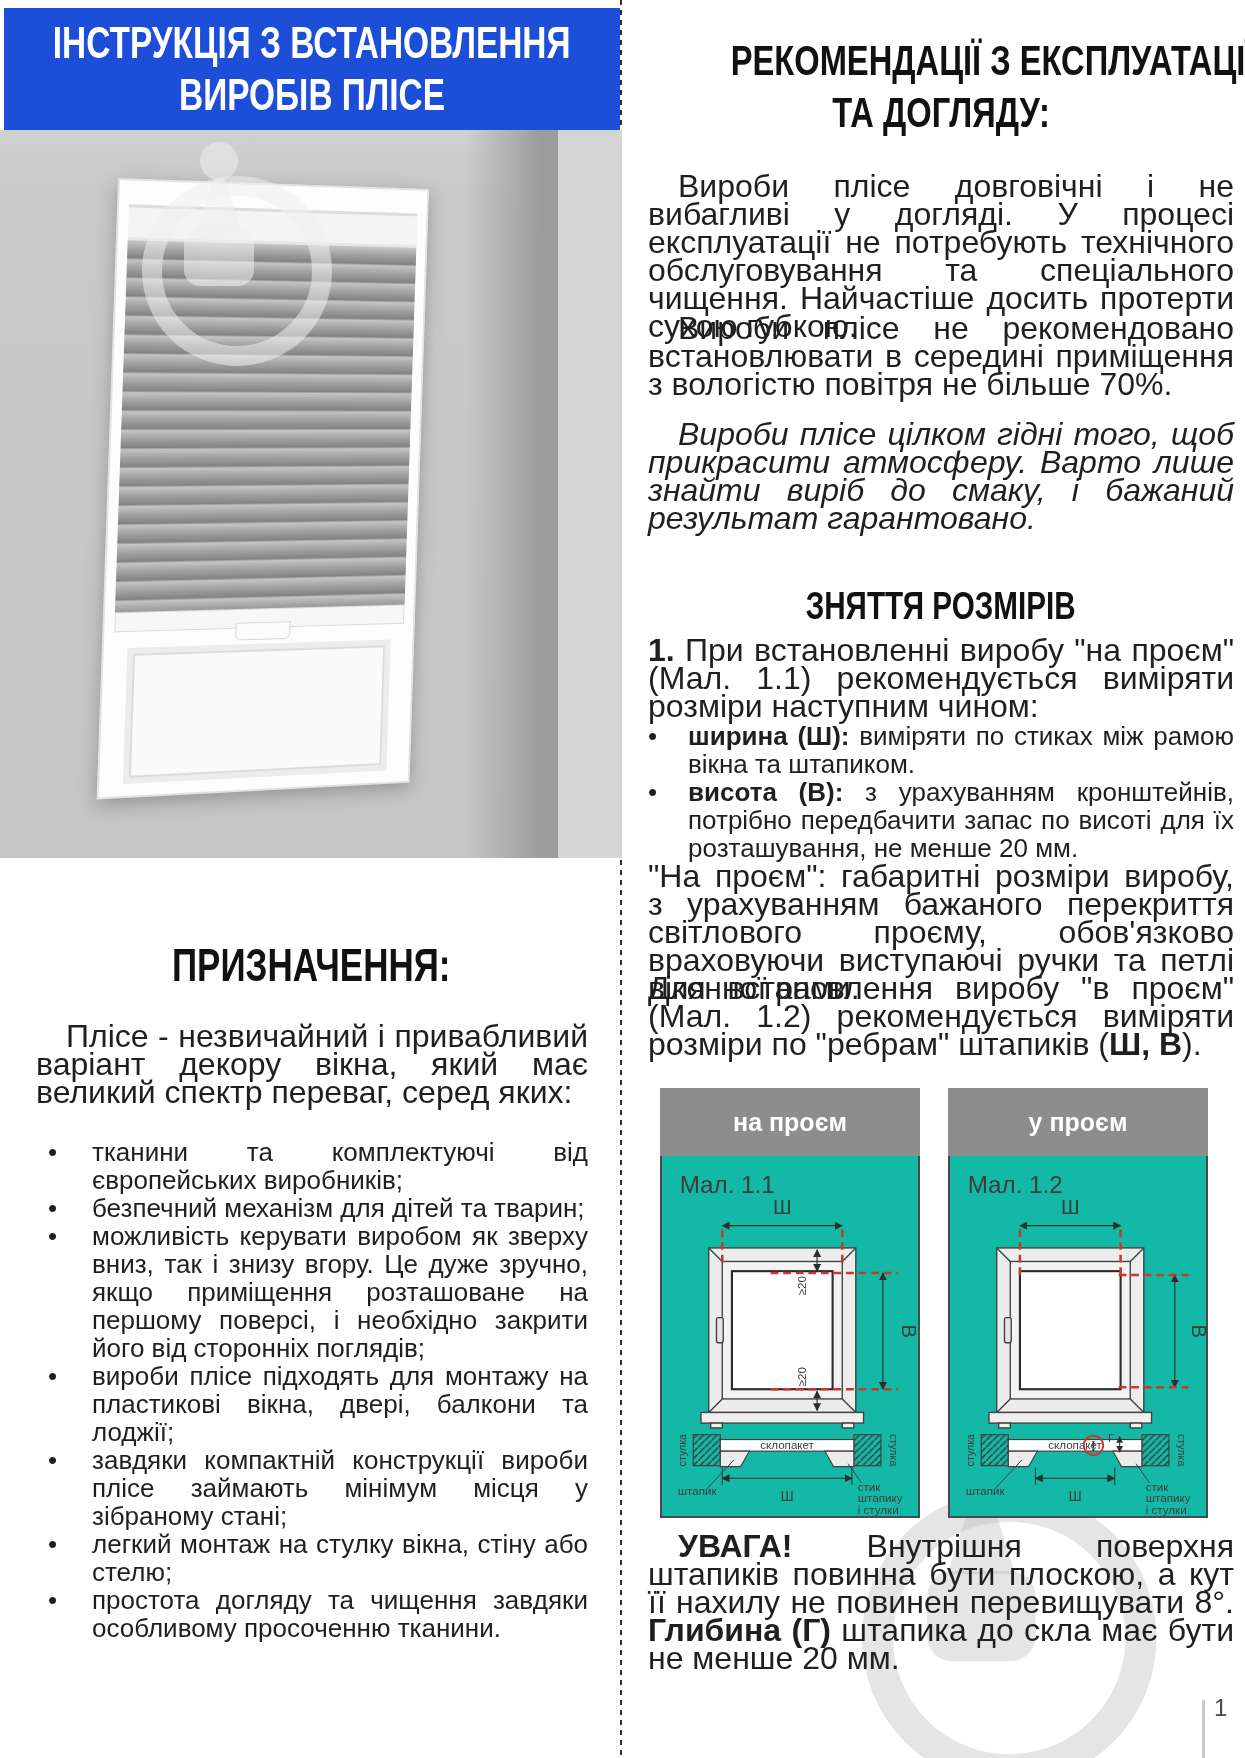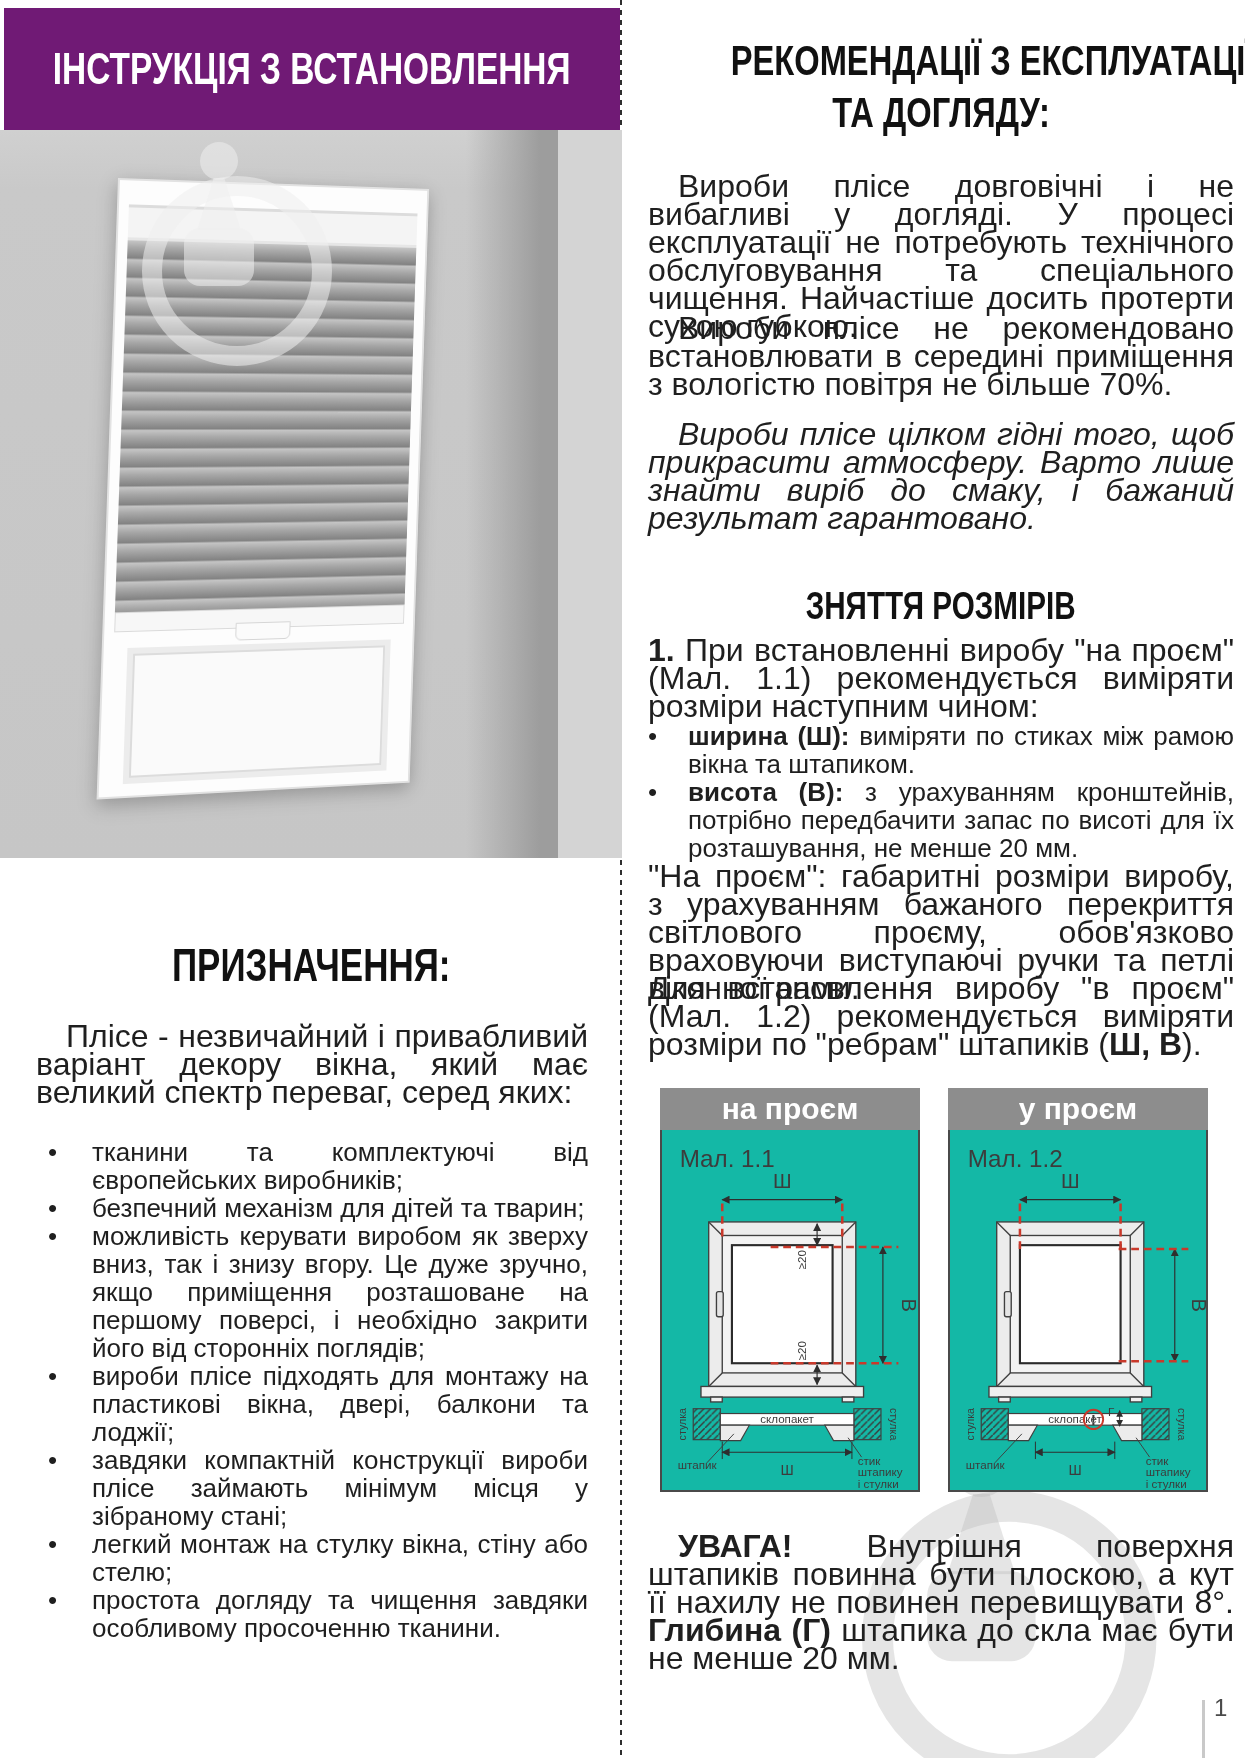--- a/index.html
+++ b/index.html
@@ -2,21 +2,21 @@
 <html><head>
 <meta charset="utf-8">
 <style>
   html,body{margin:0;padding:0;background:#ffffff;}
   .page{position:relative;width:1245px;height:1758px;background:#ffffff;overflow:hidden;
         font-family:"Liberation Sans",sans-serif;color:#1f1f1f;}
   
   .divider{position:absolute;left:620px;top:0;width:2px;height:1758px;z-index:1;
            background:repeating-linear-gradient(180deg,#2e2e2e 0 5px,transparent 5px 10px);}
   
-  .band{position:absolute;left:4px;top:8px;width:616px;height:122px;background:#701a75;z-index:2;
+  .band{position:absolute;left:4px;top:8px;width:616px;height:122px;background:#1d4ed8;z-index:2;
         display:flex;flex-direction:column;justify-content:center;align-items:center;}
   .band .line{color:#ffffff;font-weight:800;font-size:44px;line-height:52px;}
   .cond{display:inline-block;transform:scaleX(.76);transform-origin:center;white-space:nowrap;}
   
   .photo{position:absolute;left:0;top:130px;width:622px;height:728px;z-index:2;overflow:hidden;
          background:linear-gradient(180deg,#d0d0d0 0,#c9c9c9 60px,#c6c6c6 100%);}
   .photo .shadeband{position:absolute;top:0;right:64px;width:92px;height:100%;
          background:linear-gradient(90deg,rgba(160,160,160,0) 0,#9d9d9d 80%);}
   .photo .liteband{position:absolute;top:0;right:0;width:64px;height:100%;background:#d4d4d4;}
   .winwrap{position:absolute;left:118px;top:48px;width:330px;height:620px;
@@ -60,39 +60,40 @@
   ul.blist li{position:relative;text-align:justify;font-size:26px;line-height:28px;}
   .left-blist{position:absolute;left:36px;top:1138px;width:552px;z-index:2;}
   .left-blist li{padding-left:56px;}
   .left-blist li::before{content:"•";position:absolute;left:12px;}
   .r-blist{position:absolute;left:648px;top:722px;width:586px;}
   .r-blist li{padding-left:40px;}
   .r-blist li::before{content:"•";position:absolute;left:0px;}
   
   .figs{position:absolute;left:660px;top:1088px;width:548px;display:flex;gap:28px;z-index:2;}
   .fig{width:260px;}
-  .fig-h{height:42px;background:#8d8d8d;color:#fff;font-weight:700;font-size:30px;
+  .fig-h{height:68px;background:#8d8d8d;color:#fff;font-weight:700;font-size:25px;
          display:flex;align-items:center;justify-content:center;text-align:center;}
   .fig-b{height:360px;border:2px solid #4a4a4a;border-top:none;background:#14b8a6;position:relative;}
   .fig-b svg{position:absolute;left:0;top:0;width:100%;height:100%;}
   svg text{font-family:"Liberation Sans",sans-serif;fill:#3c3c3c;}
   
   .pageline{position:absolute;left:1202px;top:1700px;width:3px;height:58px;background:#c9c9c9;}
   .pagenum{position:absolute;left:1214px;top:1694px;font-size:24px;color:#4a4a4a;}
   .warn-wrap{z-index:2;}
 </style>
 </head>
 <body>
 
 <div class="page">
 
   <div class="divider"></div>
 
   <div class="band">
     <div class="line"><span class="cond">ІНСТРУКЦІЯ З ВСТАНОВЛЕННЯ</span></div>
+    <div class="line"><span class="cond">ВИРОБІВ ПЛІСЕ</span></div>
   </div>
 
   <div class="photo">
     <div class="shadeband"></div>
     <div class="liteband"></div>
     <div class="winwrap">
       <div class="winframe"></div>
       <div class="toprail"></div>
       <div class="blind"></div>
       <div class="botrail"></div>

